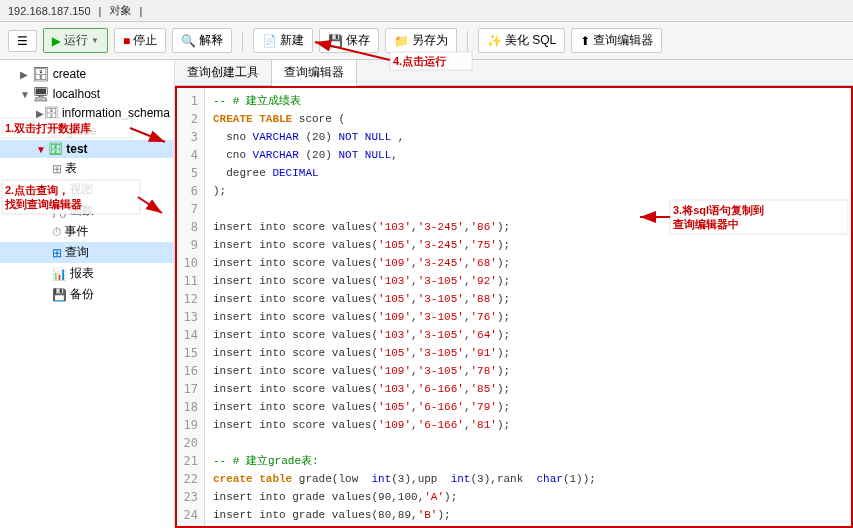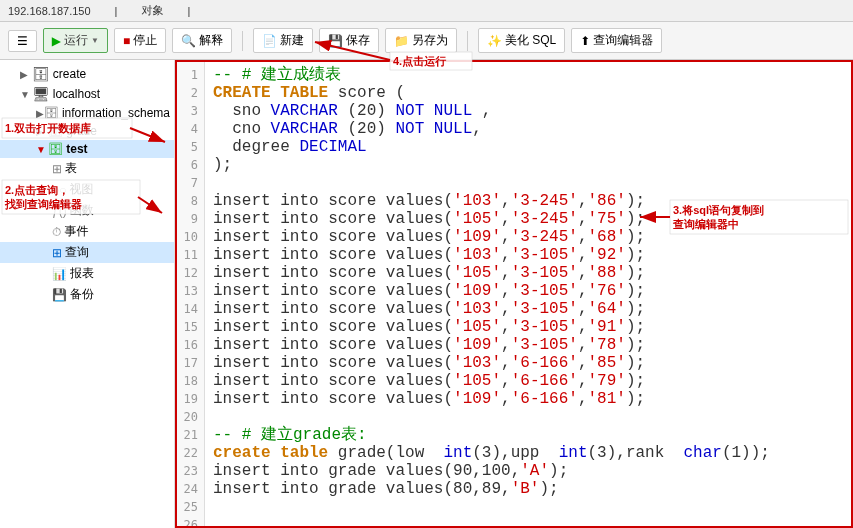--- a/index.html
+++ b/index.html
@@ -33,32 +33,32 @@
     .editor-area { flex: 1; display: flex; flex-direction: column; overflow: hidden; background: #fff; }
 
     
     .tab-bar { display: flex; background: #f5f5f5; border-bottom: 1px solid #ccc; height: 26px; }
     .tab { padding: 4px 12px; border-right: 1px solid #ccc; cursor: pointer; font-size: 12px; display: flex; align-items: center; }
     .tab.active { background: #fff; border-bottom: 1px solid #fff; margin-bottom: -1px; }
 
     
     .code-editor { flex: 1; overflow: auto; display: flex; background: #fff; }
     .line-numbers { padding: 4px 6px; background: #f8f8f8; border-right: 1px solid #ddd; text-align: right; color: #999; font-size: 12px; font-family: monospace; line-height: 18px; user-select: none; min-width: 28px; }
-    .code-content { flex: 1; padding: 4px 8px; font-size: 16px; font-family: 'Courier New', monospace; line-height: 18px; overflow: visible; white-space: pre; }
+    .code-content { flex: 1; padding: 4px 8px; font-size: 11px; font-family: 'Courier New', monospace; line-height: 18px; overflow: visible; white-space: pre; }
 
     
     .kw { color: #cc7700; font-weight: bold; }
     .kw2 { color: #0000cc; }
     .str { color: #cc0000; }
     .comment { color: #008800; }
     .normal { color: #333; }
 
     
     .page { position: relative; width: 853px; height: 528px; overflow: hidden; }
-    .top-nav { background: #f0f0f0; border-bottom: 1px solid #ccc; padding: 2px 8px; font-size: 11px; color: #333; height: 22px; display: flex; align-items: center; gap: 24px; }
+    .top-nav { background: #f0f0f0; border-bottom: 1px solid #ccc; padding: 2px 8px; font-size: 11px; color: #333; height: 22px; display: flex; align-items: center; gap: 8px; }
 
     svg.arrows { position: absolute; top: 0; left: 0; width: 100%; height: 100%; pointer-events: none; z-index: 20; }
   </style>
 </head>
 <body>
 
 <div class="page">
 
   <div class="top-nav">
     <span>192.168.187.150</span>
@@ -185,20 +185,28 @@
 
         <div class="sidebar-item">
           <span class="indent3"></span>
           <span style="color:#888;margin-right:3px;">💾</span>
           <span>备份</span>
         </div>
       </div>
 
       <div class="editor-area">
 
+        <div class="tab-bar">
+          <div class="tab">
+            <span>查询创建工具</span>
+          </div>
+          <div class="tab active">
+            <span>查询编辑器</span>
+          </div>
+        </div>
 
         <div style="border: 2px solid #cc0000; flex: 1; overflow: auto; display: flex; flex-direction: column;">
           <div class="code-editor">
             <div class="line-numbers">
               1<br>2<br>3<br>4<br>5<br>6<br>7<br>8<br>9<br>10<br>11<br>12<br>13<br>14<br>15<br>16<br>17<br>18<br>19<br>20<br>21<br>22<br>23<br>24<br>25<br>26<br>27
             </div>
             <div class="code-content"><span class="comment">-- # 建立成绩表</span>
 <span class="kw">CREATE TABLE</span><span class="normal"> score (</span>
 <span class="normal">  sno </span><span class="kw2">VARCHAR</span><span class="normal"> (20) </span><span class="kw2">NOT NULL</span><span class="normal"> ,</span>
 <span class="normal">  cno </span><span class="kw2">VARCHAR</span><span class="normal"> (20) </span><span class="kw2">NOT NULL</span><span class="normal">,</span>

